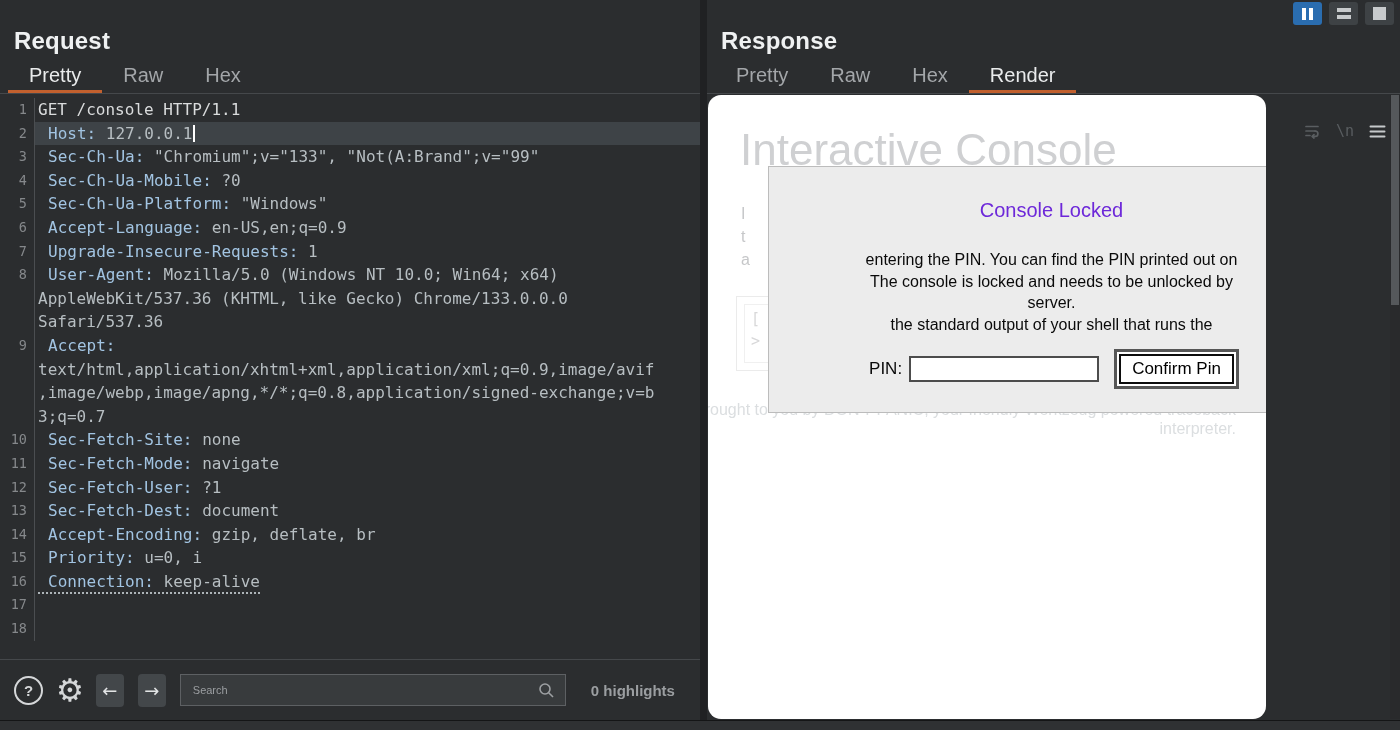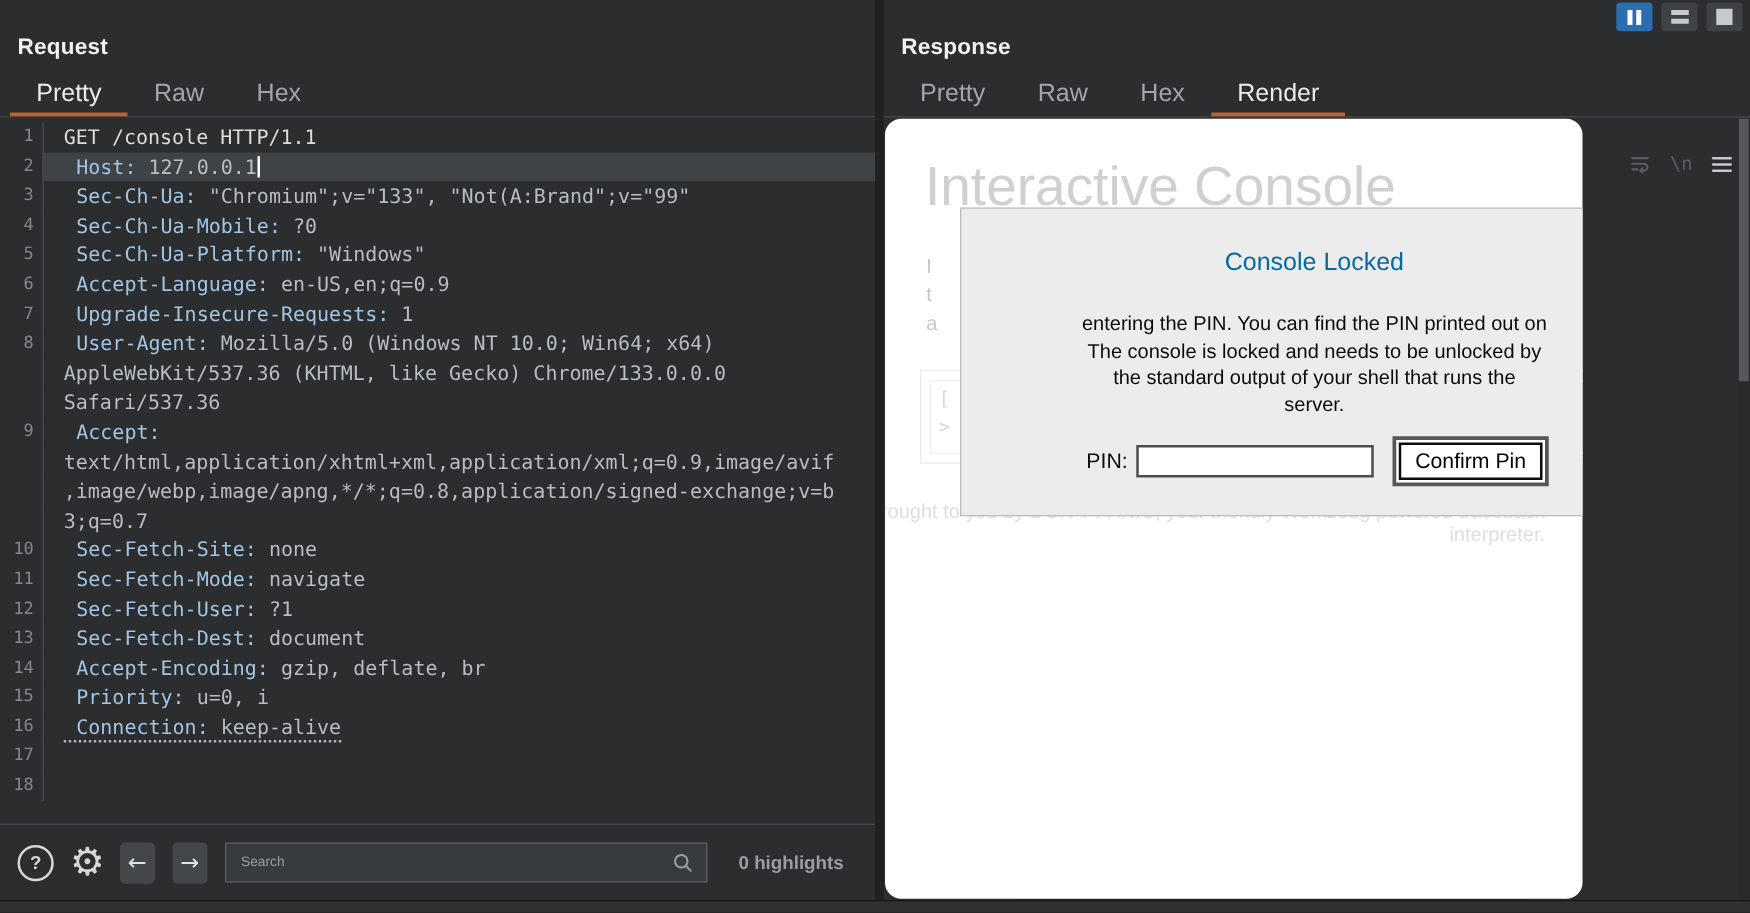--- a/index.html
+++ b/index.html
@@ -7,40 +7,40 @@
     width:1400px;height:730px;position:relative;overflow:hidden;
     background:#1b1c1e;font-family:"Liberation Sans",sans-serif;
     -webkit-font-smoothing:antialiased;
   }
   .panel{position:absolute;top:0;height:720px;background:#2b2d2f;}
   .left-panel{left:0;width:700px;}
   .right-panel{left:707px;width:693px;}
   .divider{position:absolute;left:700px;top:0;width:7px;height:720px;background:#202123;}
   .bottom-strip{position:absolute;left:0;top:720px;width:1400px;height:10px;background:#2f3133;border-top:1px solid #141516;}
 
-  .panel-title{position:absolute;left:14px;top:27px;font-size:18px;font-weight:bold;color:#eff1f2;letter-spacing:.2px;}
+  .panel-title{position:absolute;left:14px;top:27px;font-size:24px;font-weight:bold;color:#eff1f2;letter-spacing:.2px;}
 
   .tabs-row{position:absolute;left:0;right:0;top:60px;height:33px;border-bottom:1px solid #45484b;}
   .tabs{position:absolute;left:8px;top:0;height:33px;display:flex;}
   .tab{position:relative;height:32px;line-height:31px;padding:0 21px;font-size:20px;color:#a3a6a9;cursor:default;}
   .tab.selected{color:#e9ebec;}
   .tab.selected::after{content:'';position:absolute;left:0;right:0;bottom:-1px;height:3px;background:#c2602e;}
 
   .header-icons{position:absolute;right:14px;top:62px;display:flex;align-items:center;gap:15px;}
   .icon-btn{display:flex;align-items:center;justify-content:center;}
   .wrap-active{width:27px;height:27px;background:#2d70b0;border-radius:5px;}
   .nl-label{font-family:"DejaVu Sans Mono",monospace;font-size:15px;color:#c6c9cb;}
   .nl-label.disabled{color:#595d60;}
 
   
   .editor{position:absolute;left:0;right:0;top:94px;bottom:62px;padding-top:4px;
     font-family:"DejaVu Sans Mono",monospace;font-size:16px;background:#2b2d2f;overflow:hidden;}
   .code-row{display:flex;line-height:23.6px;white-space:pre;}
   .gutter{width:27px;flex:none;text-align:right;padding-right:7px;color:#85888b;font-size:13.5px;}
-  .row-content{flex:1;border-left:1px solid #4b4e51;padding-left:16px;}
+  .row-content{flex:1;border-left:1px solid #4b4e51;padding-left:3px;}
   .code-row.hl .row-content{background:#3e4347;}
   .h-name{color:#a2c4e2;margin-left:10px;}
   .h-value{color:#b7bec2;}
   .h-plain{color:#dadcdd;}
   .cursor{display:inline-block;width:2px;height:17px;background:#ffffff;vertical-align:-3px;}
   .dotted{border-bottom:2px dotted #adb4b8;padding-bottom:1px;}
 
   
   .bottom-toolbar{position:absolute;left:0;right:0;bottom:0;height:61px;border-top:1px solid #45484b;
     display:flex;align-items:center;padding-left:14px;box-sizing:border-box;}
@@ -74,21 +74,21 @@
   .console-box{position:absolute;left:28px;top:201px;width:618px;height:73px;border:1px solid #ebebeb;}
   .console-box-inner{position:absolute;left:7px;top:7px;right:7px;bottom:7px;border:1px solid #f0f0f0;
     font-family:"DejaVu Sans Mono",monospace;font-size:15px;color:#d8d8d9;}
   .console-frag1{position:absolute;left:6px;top:5px;}
   .console-frag2{position:absolute;left:6px;top:27px;}
   .render-footer{position:absolute;right:30px;top:305px;text-align:right;font-size:16px;line-height:19px;
     color:#dbdee0;z-index:1;white-space:nowrap;}
 
   .console-dialog{position:absolute;left:60px;top:71px;width:565px;height:245px;background:#ececec;
     border:1px solid #bcbcbc;z-index:3;}
-  .dialog-title{position:absolute;left:0;right:0;top:32px;text-align:center;font-size:20px;color:#0369a1;}
+  .dialog-title{position:absolute;left:0;right:0;top:32px;text-align:center;font-size:20px;color:#6d28d9;}
   .dialog-body{position:absolute;left:0;right:0;top:82px;text-align:center;font-size:16px;line-height:21.5px;color:#0a0a0a;}
   .pin-row{position:absolute;left:0;right:0;top:184px;height:36px;display:flex;align-items:center;justify-content:center;}
   .pin-label{font-size:17px;color:#0a0a0a;margin-right:7px;}
   .pin-input{width:178px;height:22px;border:2px solid #4c4c4c;background:#fff;font-size:15px;padding:0 4px;outline:none;margin-right:14px;font-family:"Liberation Sans",sans-serif;}
   .confirm-btn{background:#ffffff;color:#000;font-size:17px;font-family:"Liberation Sans",sans-serif;
     border:2px solid #0c0c0c;padding:3px 11px;box-shadow:0 0 0 2px #ffffff,0 0 0 5px #565656;margin-left:6px;}
 
   svg{display:block;}
 </style>
 </head>
@@ -242,22 +242,22 @@
     <div class="render-footer" id="footer-lines">
         <div>Brought to you by DON'T PANIC, your friendly Werkzeug powered traceback</div>
         <div>interpreter.</div>
       </div>
 
     <div class="console-dialog">
       <div class="dialog-title">Console Locked</div>
       <div class="dialog-body" id="dialog-body">
           <div>entering the PIN. You can find the PIN printed out on</div>
           <div>The console is locked and needs to be unlocked by</div>
+          <div>server.</div>
           <div>the standard output of your shell that runs the</div>
-          <div>server.</div>
         </div>
       <div class="pin-row">
         <span class="pin-label">PIN:</span>
         <input class="pin-input" type="text" value="" style="">
         <button class="confirm-btn">Confirm Pin</button>
       </div>
     </div>
   </div>
 
   <div class="render-scrollbar">

